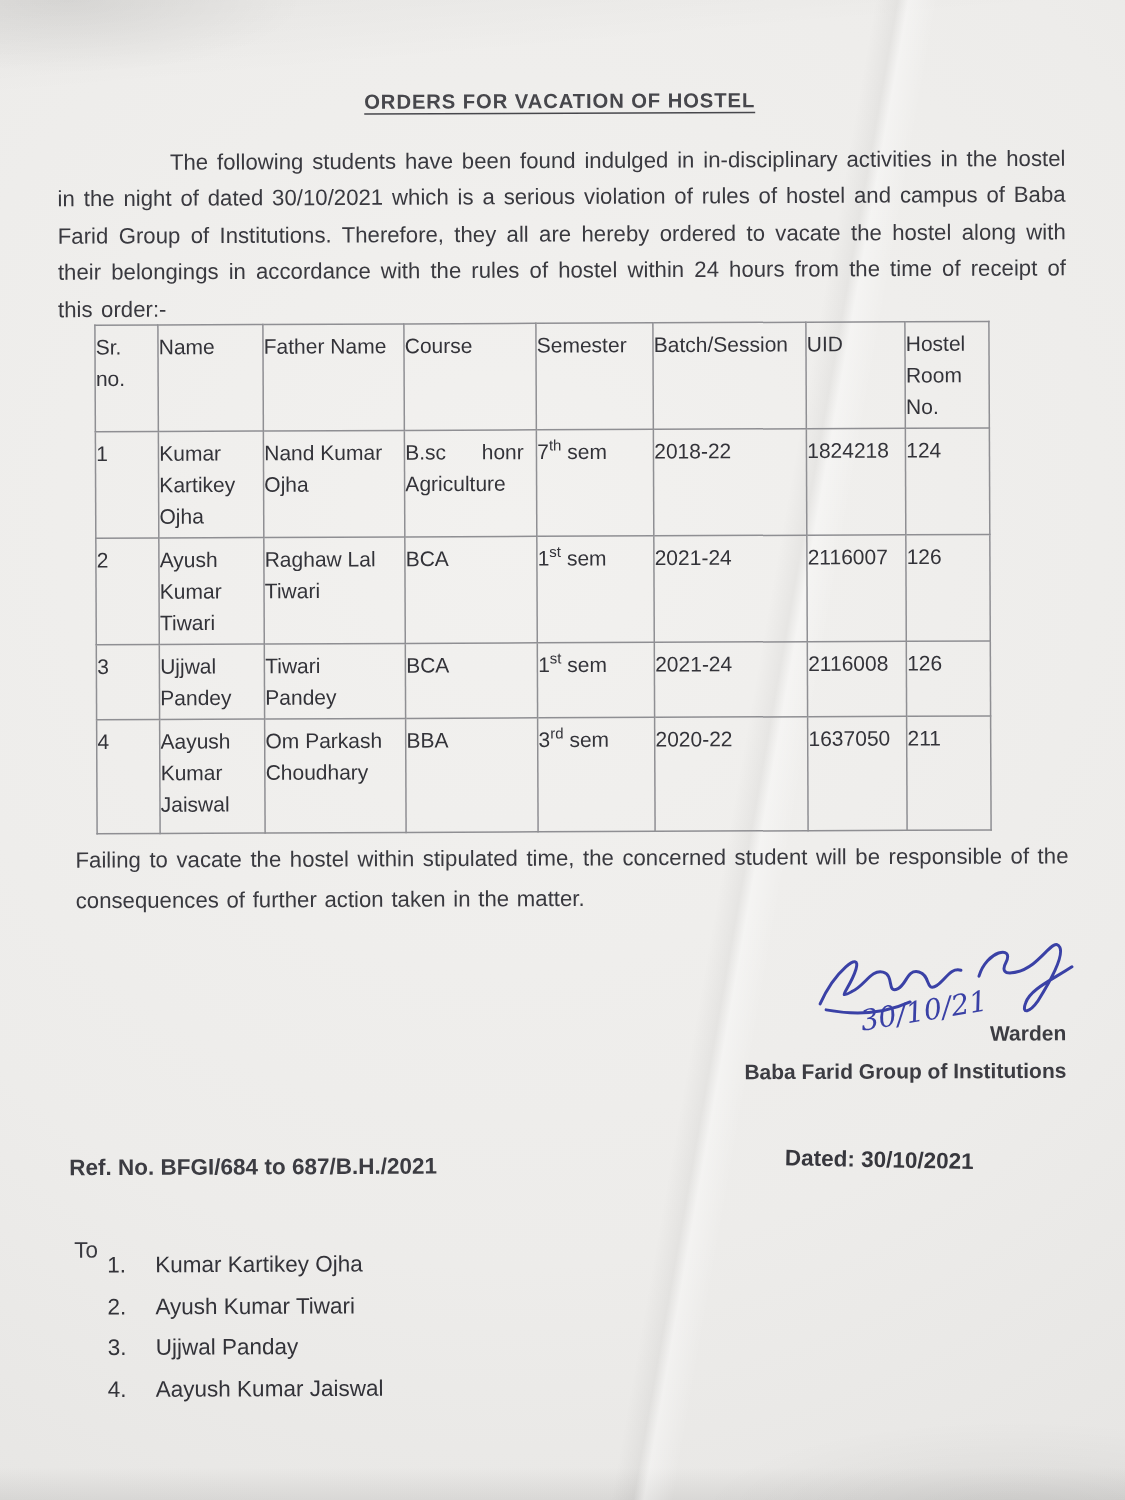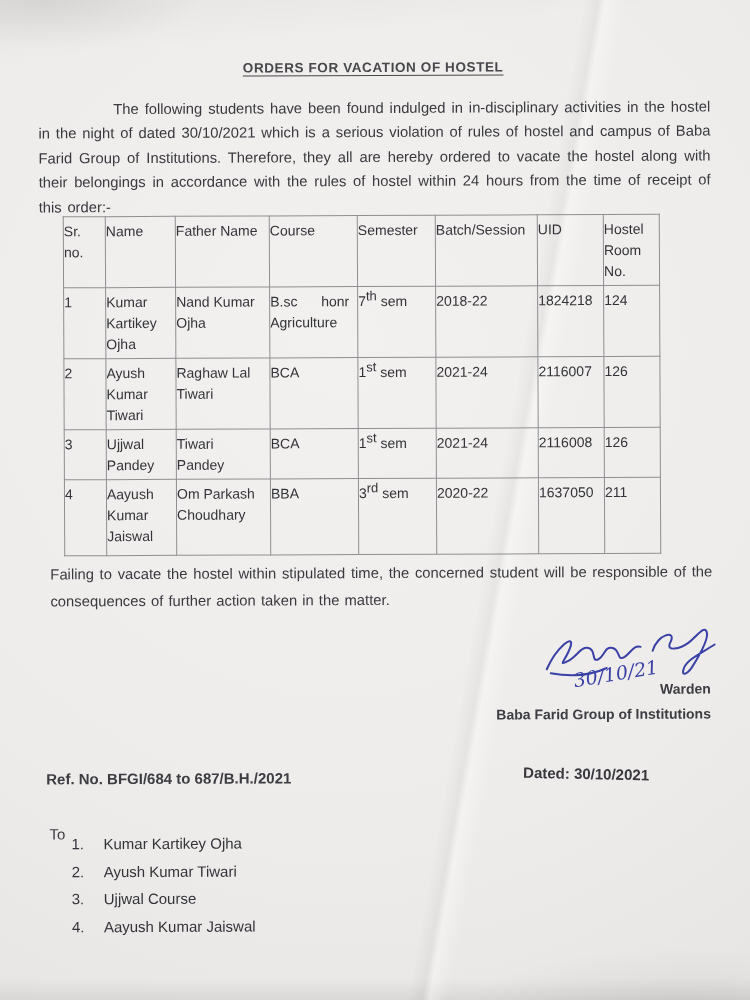--- a/index.html
+++ b/index.html
@@ -29,21 +29,21 @@
   table.students{
     position:absolute;top:215px;left:64px;width:592px;
     border-collapse:collapse;table-layout:fixed;
     font-size:14px;line-height:21px;color:#333339;
   }
   table.students td,table.students th{
     border:1px solid #8f8f93;vertical-align:top;text-align:left;
     padding:4px 8px 3px 0;font-weight:400;overflow:hidden;
   }
   tr.hdr{height:60px;} tr.r1{height:64px;} tr.r2{height:64px;} tr.r3{height:43px;} tr.r4{height:76px;}
-  sup.ord{font-size:13px;vertical-align:super;line-height:0;}
+  sup.ord{font-size:10px;vertical-align:super;line-height:0;}
   .closing{
     position:absolute;top:560px;left:50px;width:662px;margin:0;
     font-size:14.8px;line-height:27px;text-align:justify;color:#39393f;word-spacing:1px;
   }
   .signature-svg{position:absolute;top:618px;left:540px;}
   .sig-block{
     position:absolute;top:678px;right:40px;text-align:right;
     font-size:14px;font-weight:600;line-height:24.5px;color:#3c3c42;
   }
   .ref-line{position:absolute;top:769px;left:45px;font-size:15px;font-weight:600;color:#3c3c42;}
@@ -156,21 +156,21 @@
       <div class="r-item">
         <span class="r-num">1.</span>
         <span class="r-name">Kumar Kartikey Ojha</span>
       </div>
       <div class="r-item">
         <span class="r-num">2.</span>
         <span class="r-name">Ayush Kumar Tiwari</span>
       </div>
       <div class="r-item">
         <span class="r-num">3.</span>
-        <span class="r-name">Ujjwal Course</span>
+        <span class="r-name">Ujjwal Panday</span>
       </div>
       <div class="r-item">
         <span class="r-num">4.</span>
         <span class="r-name">Aayush Kumar Jaiswal</span>
       </div>
     </div>
 
   </div>
 </div>
 

